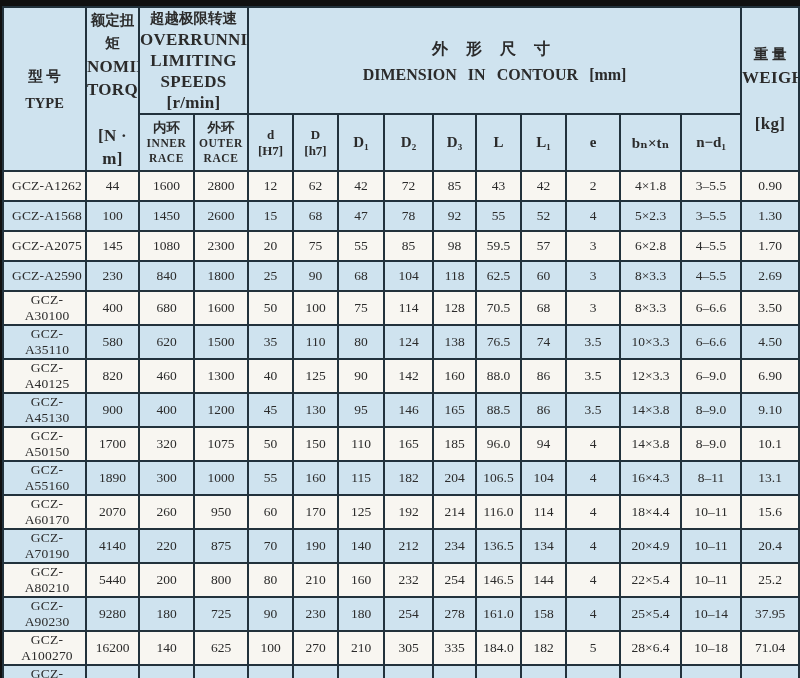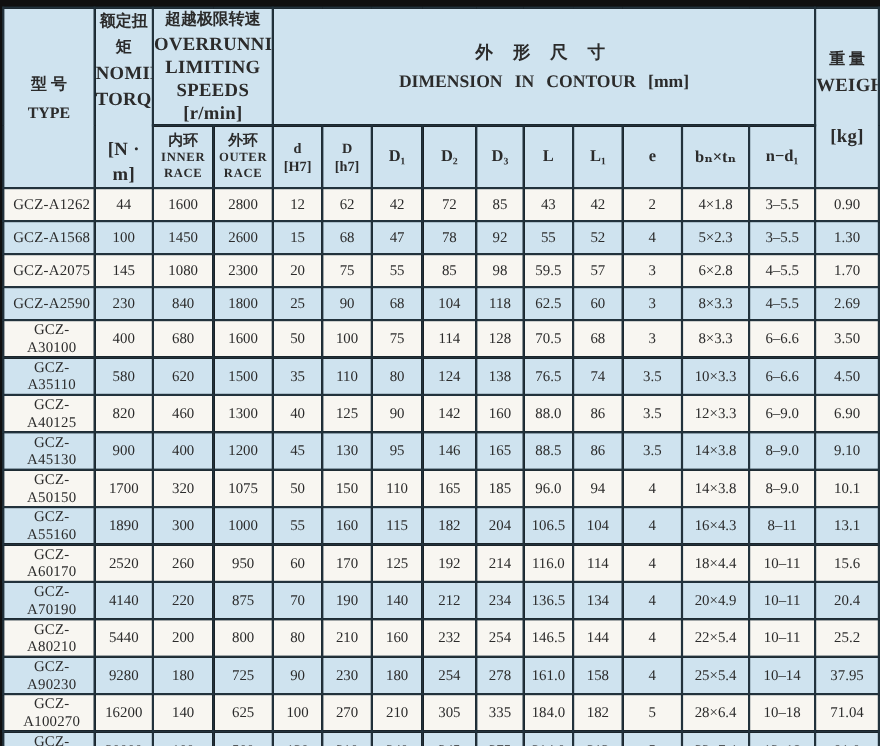--- a/index.html
+++ b/index.html
@@ -294,21 +294,21 @@
           <td>204</td>
           <td>106.5</td>
           <td>104</td>
           <td>4</td>
           <td>16×4.3</td>
           <td>8–11</td>
           <td>13.1</td>
         </tr>
         <tr>
           <td class="type">GCZ-A60170</td>
-          <td>2520</td>
+          <td>2070</td>
           <td>260</td>
           <td>950</td>
           <td>60</td>
           <td>170</td>
           <td>125</td>
           <td>192</td>
           <td>214</td>
           <td>116.0</td>
           <td>114</td>
           <td>4</td>

